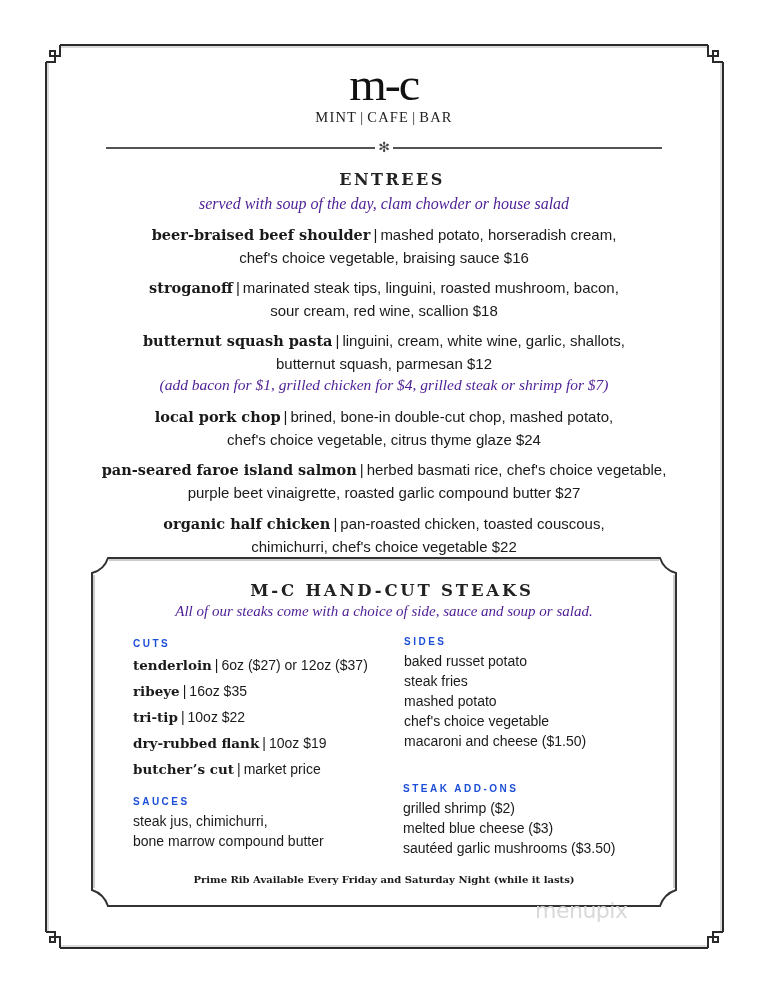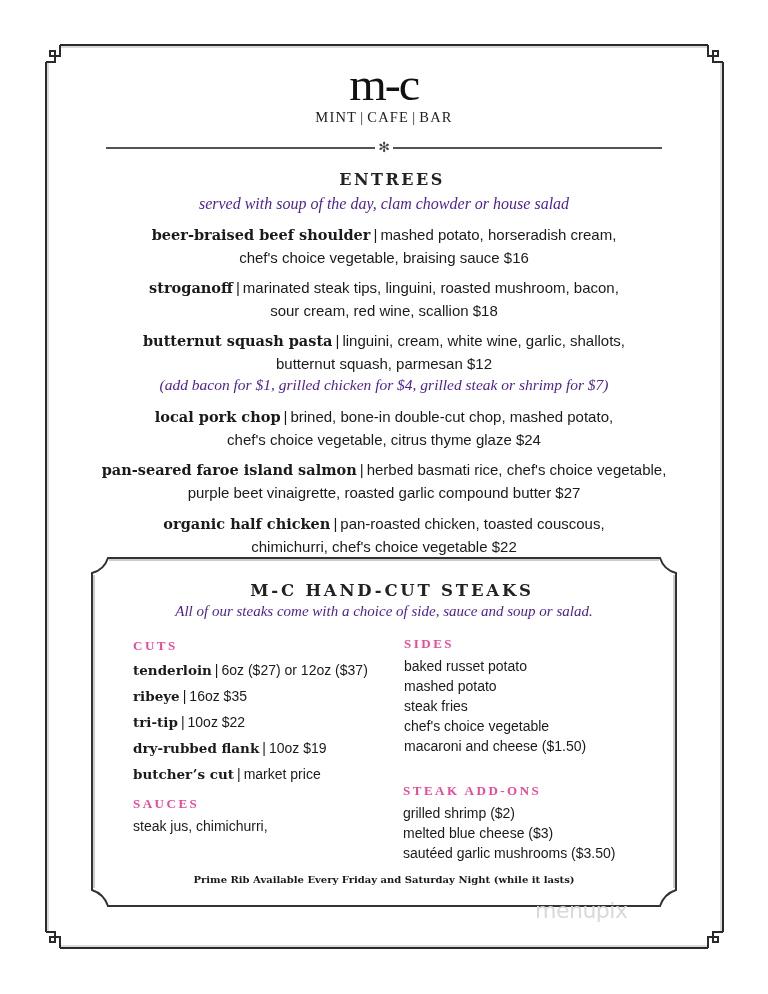--- a/index.html
+++ b/index.html
@@ -34,21 +34,21 @@
     .item-line {
       font-family: "Liberation Sans", sans-serif; font-size: 15px; color: #1a1a1a; line-height: 20px;
     }
     .item-name {
       font-family: "DejaVu Serif", serif; font-weight: bold; font-size: 14.5px; color: #1a1a1a;
     }
     .sep { margin: 0 3px; }
 
     .col { position: absolute; }
     .col-title {
-      font-family: Liberation Serif, serif; font-weight: bold; font-size: 13px; letter-spacing: 2.5px; color: #ec4899;
+      font-family: Liberation Sans, sans-serif; font-weight: bold; font-size: 10px; letter-spacing: 2.5px; color: #1d4ed8;
     }
     .col-line {
       font-family: "Liberation Sans", sans-serif; font-size: 14px; line-height: 20px; color: #1a1a1a; white-space: nowrap;
     }
     .col-line .item-name { font-size: 13.5px; }
 
     .footer-note {
       font-family: "DejaVu Serif", serif; font-weight: bold; font-size: 10px; color: #1a1a1a;
     }
 
@@ -152,27 +152,28 @@
   <div class="col-line" style="line-height:26px;"><span class="item-name">tenderloin</span><span class="sep">|</span><span>6oz ($27) or 12oz ($37)</span></div>
   <div class="col-line" style="line-height:26px;"><span class="item-name">ribeye</span><span class="sep">|</span><span>16oz $35</span></div>
   <div class="col-line" style="line-height:26px;"><span class="item-name">tri-tip</span><span class="sep">|</span><span>10oz $22</span></div>
   <div class="col-line" style="line-height:26px;"><span class="item-name">dry-rubbed flank</span><span class="sep">|</span><span>10oz $19</span></div>
   <div class="col-line" style="line-height:26px;"><span class="item-name">butcher’s cut</span><span class="sep">|</span><span>market price</span></div>
 </div>
 
 <div class="col" style="left:133px; top:796px;">
   <div class="col-title" style="margin-bottom:4px;">SAUCES</div>
   <div class="col-line">steak jus, chimichurri,</div>
+  <div class="col-line">bone marrow compound butter</div>
 </div>
 
 <div class="col" style="left:404px; top:636px;">
   <div class="col-title" style="margin-bottom:4px;">SIDES</div>
   <div class="col-line">baked russet potato</div>
+  <div class="col-line">steak fries</div>
   <div class="col-line">mashed potato</div>
-  <div class="col-line">steak fries</div>
   <div class="col-line">chef's choice vegetable</div>
   <div class="col-line">macaroni and cheese ($1.50)</div>
 </div>
 
 <div class="col" style="left:403px; top:783px;">
   <div class="col-title" style="margin-bottom:4px;">STEAK ADD-ONS</div>
   <div class="col-line">grilled shrimp ($2)</div>
   <div class="col-line">melted blue cheese ($3)</div>
   <div class="col-line">sautéed garlic mushrooms ($3.50)</div>
 </div>

